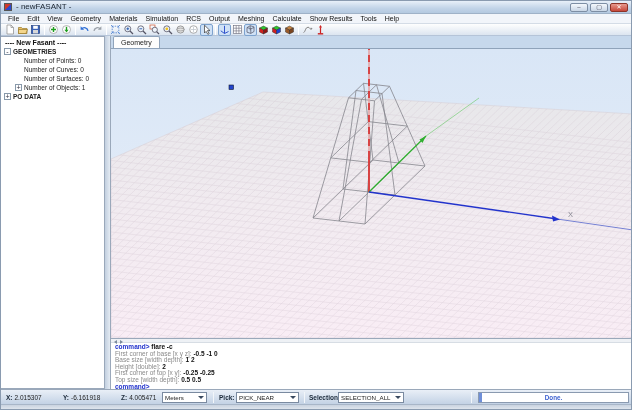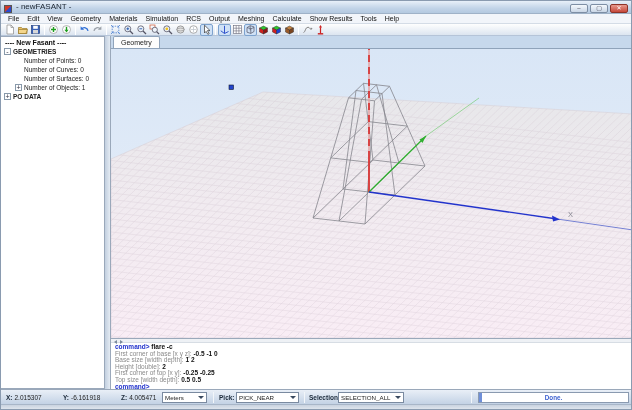--- a/index.html
+++ b/index.html
@@ -3,21 +3,21 @@
 <meta charset="utf-8">
 <style>
   html,body{margin:0;padding:0;background:#e8e8e8;}
   *{box-sizing:border-box;}
   .window{position:relative;width:632px;height:410px;background:#cfdcec;border:1px solid #8a9bb0;
           font-family:"Liberation Sans", sans-serif;overflow:hidden;}
 
   
   .titlebar{position:absolute;left:0;top:0;width:100%;height:13px;
     background:linear-gradient(#e8f0f9,#c2d4e8 60%,#b4c9e0);border-bottom:1px solid #9fb2c8;
-    display:flex;align-items:flex-end;padding:0 3px;}
+    display:flex;align-items:center;padding:0 3px;}
   .app-icon{width:8px;height:8px;margin-right:4px;
     background:linear-gradient(135deg,#d03a2a 48%,#2a4ad0 52%);border:1px solid #555;}
   .title{font-size:8px;color:#1a2430;line-height:12px;}
   .winbtns{margin-left:auto;display:flex;gap:2px;}
   .wbtn{width:18px;height:9px;border:1px solid #7d8ea4;border-radius:2px;
     background:linear-gradient(#f4f8fc,#c9d6e6);font-size:6px;line-height:7px;text-align:center;color:#334;}
   .wbtn.close{background:linear-gradient(#e89a8e,#c6473a);color:#fff;border-color:#8d3328;}
 
   
   .menubar{position:absolute;left:0;top:13px;width:100%;height:10px;background:#f2f5fa;

